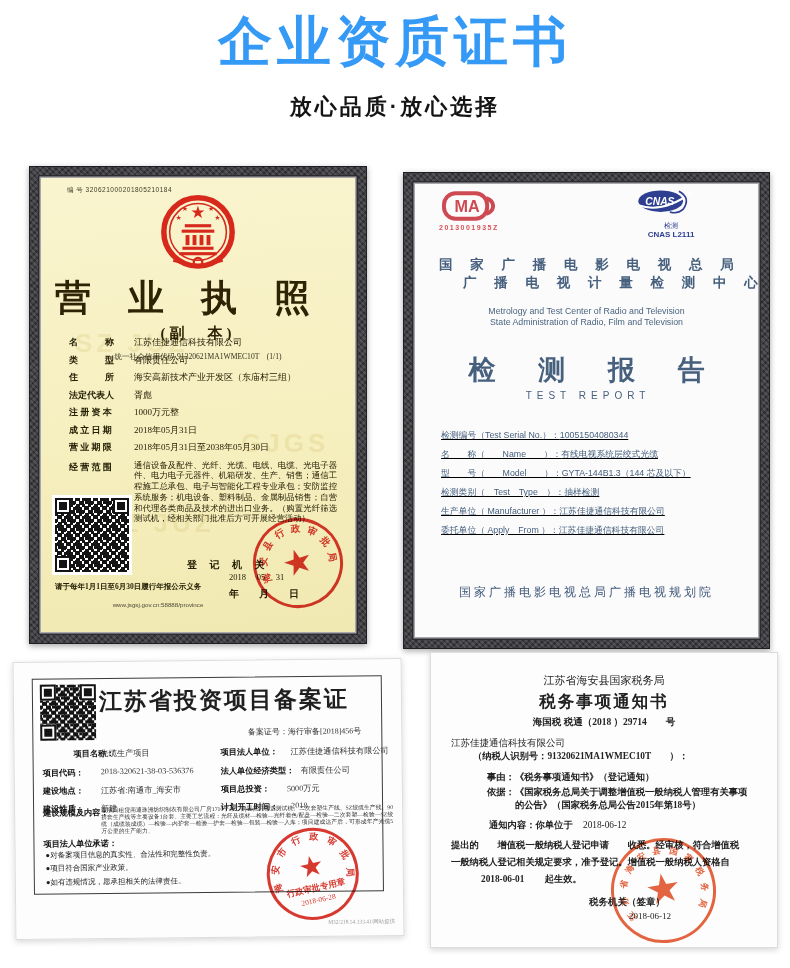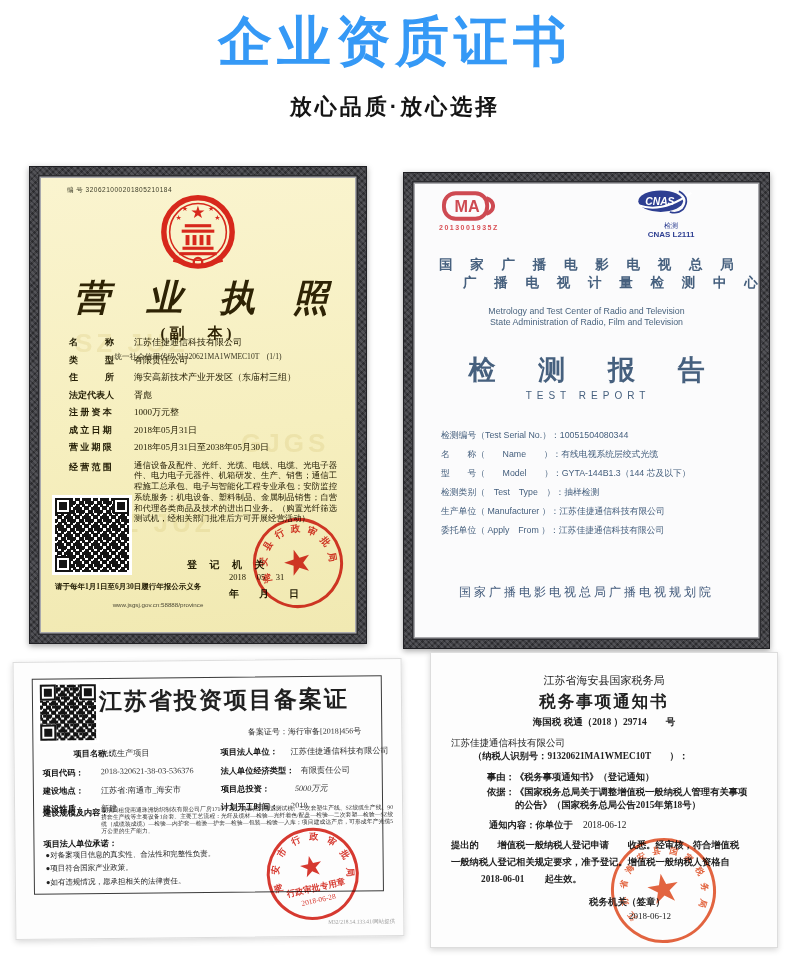--- a/index.html
+++ b/index.html
@@ -22,22 +22,22 @@
       repeating-linear-gradient(-45deg, rgba(0,0,0,.30) 0 2px, transparent 2px 5px);
     box-shadow:0 2px 6px rgba(0,0,0,.35), inset 0 0 0 1px #202024;}
   .paper{position:relative;width:100%;height:100%;
     box-shadow:0 0 0 1.5px #a9a9ad, 0 0 0 3px #2c2c30;}
   .lic-paper{background:linear-gradient(175deg,#faf4cf 0%,#f6efbf 55%,#f1e9b2 100%);}
   .rep-paper{background:#fbfbfc;}
 
   
   .lic-serial{left:26px;top:8px;font-size:6.5px;letter-spacing:.5px;color:#3c3c28;}
   .lic-wm{color:rgba(190,170,70,.16);font-weight:900;font-size:26px;letter-spacing:4px;}
-  .lic-title{top:96px;left:0;right:0;text-align:center;font-size:36px;font-weight:900;
-             color:#2e2305;letter-spacing:14px;padding-left:20px;font-style:italic;}
+  .lic-title{top:96px;left:0;right:0;font-size:36px;font-weight:900;
+             color:#2e2305;letter-spacing:14px;padding-left:14px;}
   .lic-copy{top:146px;left:0;right:0;text-align:center;font-size:15px;color:#2e2305;
             letter-spacing:4px;font-weight:700;}
   .lic-credit{top:174px;left:0;right:0;text-align:center;font-size:7.6px;color:#33301c;}
   .lic-fields{left:28px;top:158px;width:268px;}
   .lic-row{display:flex;gap:9px;height:17.5px;align-items:flex-start;}
   .lic-row.long{height:auto;margin-top:2px;}
   .lic-label{width:56px;flex:none;font-size:9px;font-weight:700;color:#262007;white-space:pre;}
   .lic-value{font-size:9px;color:#262007;}
   .lic-range{font-size:8.4px;line-height:10.8px;width:214px;text-align:justify;color:#262007;}
   .lic-reg{left:146px;top:380px;font-size:10px;letter-spacing:5px;color:#262007;font-weight:700;}
@@ -65,21 +65,21 @@
   
   .rep-cma-num{left:24px;top:40px;font-size:7px;font-weight:700;color:#d95055;letter-spacing:1.5px;}
   .rep-cnas-cap{left:236px;top:37px;width:40px;text-align:center;font-size:7px;color:#2e3f92;}
   .rep-cnas-code{left:222px;top:46px;width:68px;text-align:center;font-size:8px;font-weight:700;color:#2e3f92;}
   .rep-org{left:0;right:0;text-align:center;font-size:13.5px;font-weight:600;color:#46607e;
            letter-spacing:7px;padding-left:7px;}
   .rep-en{left:0;right:0;text-align:center;font-size:8.8px;color:#4a647f;}
   .rep-title{left:0;right:0;top:168px;text-align:center;font-size:27px;font-weight:600;
              color:#46607e;letter-spacing:18px;padding-left:18px;}
   .rep-title-en{left:0;right:0;top:206px;text-align:center;font-size:10px;color:#46607e;letter-spacing:5px;padding-left:3px;}
-  .rep-fields{left:26px;top:246px;width:300px;}
+  .rep-fields{left:26px;top:246px;width:300px;text-decoration:underline;}
   .rep-row{display:flex;height:19px;font-size:8.8px;color:#46607e;}
   .rep-footer{left:0;right:0;top:400px;text-align:center;font-size:12px;color:#40597a;letter-spacing:3px;}
 
   
   .doc{position:absolute;background:#fdfdfd;border:1px solid #ddd;
        box-shadow:0 2px 6px rgba(0,0,0,.16);}
   .fil-box{position:absolute;left:18px;top:16px;width:348px;height:214px;border:1px solid #3b3b3b;}
   .fil-title{left:60px;top:24px;width:300px;text-align:center;font-size:23px;font-weight:700;
              color:#1f1f1f;letter-spacing:2px;}
   .fil-no{right:40px;top:66px;font-size:8px;color:#333;}
@@ -273,21 +273,21 @@
     <div class="abs fil-v nw" style="left:276px;top:86px;">江苏佳捷通信科技有限公司</div>
 
     <div class="abs fil-l nw" style="left:28px;top:105px;">项目代码：</div>
     <div class="abs fil-v nw" style="left:86px;top:105px;">2018-320621-38-03-536376</div>
     <div class="abs fil-l nw" style="left:206px;top:105px;">法人单位经济类型：</div>
     <div class="abs fil-v nw" style="left:286px;top:105px;">有限责任公司</div>
 
     <div class="abs fil-l nw" style="left:28px;top:123px;">建设地点：</div>
     <div class="abs fil-v nw" style="left:86px;top:123px;">江苏省:南通市_海安市</div>
     <div class="abs fil-l nw" style="left:206px;top:123px;">项目总投资：</div>
-    <div class="abs fil-v nw" style="left:280px;top:123px;font-style:italic;">5000万元</div>
+    <div class="abs fil-v nw" style="left:272px;top:123px;">5000万元</div>
 
     <div class="abs fil-l nw" style="left:28px;top:141px;">建设性质：</div>
     <div class="abs fil-v nw" style="left:86px;top:141px;">新建</div>
     <div class="abs fil-l nw" style="left:206px;top:141px;">计划开工时间：</div>
     <div class="abs fil-v nw" style="left:276px;top:141px;">2018</div>
 
     <div class="abs fil-l nw" style="left:28px;top:145px;">建设规模及内容：</div>
     <div class="abs fil-scale">该项目租赁南通珠洲纺织制衣有限公司厂房1710平米，购置光纤筛选测试机、二次套塑生产线、SZ绞缆生产线、90挤套生产线等主要设备1台套。主要工艺流程：光纤及缆材—检验—光纤着色/配盘—检验—二次套塑—检验—SZ绞缆（成缆装成缆）—检验—内护套—检验—护套—检验—包装—检验—入库；项目建成达产后，可形成年产光缆5万公里的生产能力。</div>
 
     <div class="abs fil-promise nw">项目法人单位承诺：</div>

